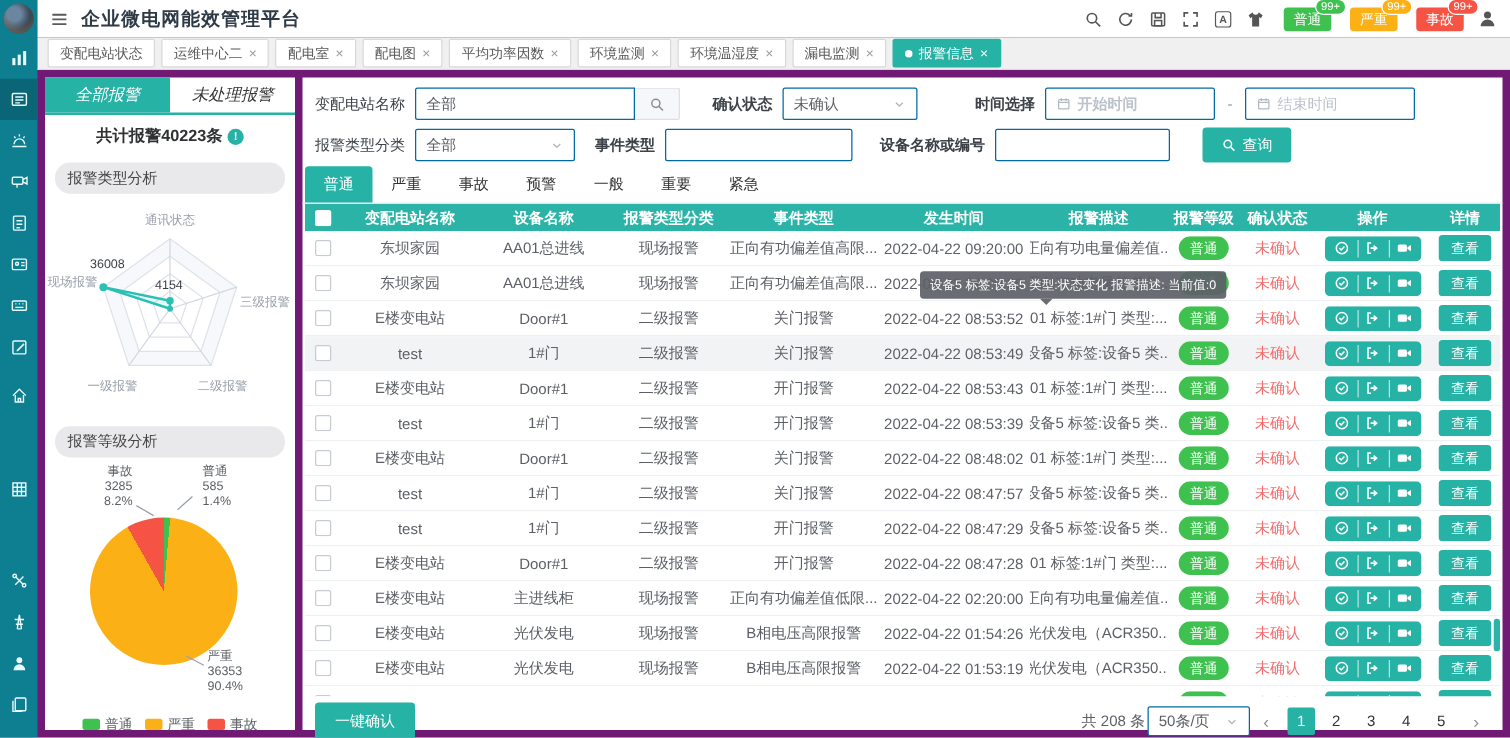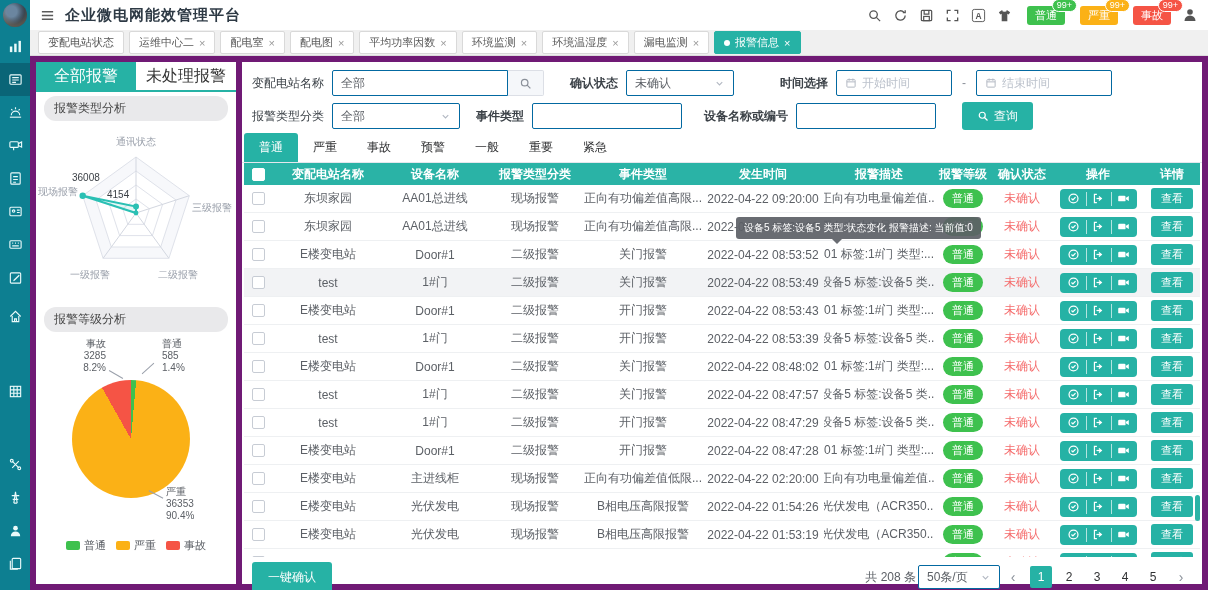--- a/index.html
+++ b/index.html
@@ -30,21 +30,21 @@
   .wtab { background:#fff; border:1px solid #d9d9d9; border-radius:2px; font-size:11px; color:#595959; padding:3px 9px; display:flex; align-items:center; gap:5px; cursor:pointer; white-space:nowrap; }
   .wtab .x { color:#999; font-size:11px; }
   .wtab.active { background:#26b2a5; border-color:#26b2a5; color:#fff; }
   .wtab.active .x { color:#fff; }
   .wtab .dot { width:6px; height:6px; border-radius:50%; background:#fff; display:inline-block; }
 
   
   .card { position:absolute; background:#fff; }
   .lcard { left:36px; top:62px; width:200px; height:522px; }
   .lp-tabs { display:flex; height:30px; border-bottom:2px solid #26b2a5; }
-  .lp-tab { flex:1; display:flex; align-items:center; justify-content:center; font-size:16px; color:#333; cursor:pointer; }
+  .lp-tab { flex:1; display:flex; align-items:center; justify-content:center; font-size:13px; color:#333; cursor:pointer;font-style:italic; }
   .lp-tab.active { background:#26b2a5; color:#fff; }
   .lp-total { height:34px; display:flex; align-items:center; justify-content:center; gap:4px; font-size:13px; font-weight:bold; color:#303133; }
   .info-dot { width:13px; height:13px; border-radius:50%; background:#26b2a5; color:#fff; font-size:9px; display:flex; align-items:center; justify-content:center; font-style:normal; }
   .lp-pill { margin:4px 8px; background:#e9e9eb; border-radius:12px; padding:4px 10px; font-size:12px; color:#454545; }
   .radar-box { position:relative; height:178px; }
   .radar-label { position:absolute; font-size:10px; color:#9aa0ab; white-space:nowrap; }
   .radar-val { position:absolute; font-size:10px; color:#3a3f45; white-space:nowrap; }
   .pie-box { position:relative; height:198px; margin-top:2px; }
   .pie { position:absolute; left:36px; top:44px; width:118px; height:118px; border-radius:50%;
          background:conic-gradient(#3ec14e 0deg 5deg, #fbb116 5deg 330.5deg, #f55445 330.5deg 360deg); }
@@ -328,20 +328,24 @@
         <span>报警信息</span>
         <span class="x">×</span>
       </div>
     </div>
 
   <div class="card lcard">
     <div class="lp-tabs">
       <div class="lp-tab active">全部报警</div>
       <div class="lp-tab">未处理报警</div>
     </div>
+    <div class="lp-total">
+      <span>共计报警40223条</span>
+      <span class="info-dot">!</span>
+    </div>
     <div class="lp-pill">报警类型分析</div>
 
     <div class="radar-box">
       <svg width="200" height="178" viewBox="0 0 200 178">
         <g stroke="#dfe2ea" fill="none">
           <polygon points="100,32 46.7,70.7 67.1,133.3 132.9,133.3 153.3,70.7" fill="#f7f8fb"></polygon>
           <polygon points="100,46 60,75 75.3,122 124.7,122 140,75" fill="#ffffff"></polygon>
           <polygon points="100,60 73.4,79.4 83.6,110.6 116.4,110.6 126.6,79.4"></polygon>
           <polygon points="100,74 86.7,83.7 91.8,99.3 108.2,99.3 113.3,83.7"></polygon>
           <path d="M100 88L100 32M100 88L46.7 70.7M100 88L67.1 133.3M100 88L132.9 133.3M100 88L153.3 70.7" stroke="#d3d7e0"></path>
@@ -350,21 +354,21 @@
         <circle cx="46.7" cy="70.7" r="3.2" fill="#2bc0b4"></circle>
         <circle cx="100" cy="81.6" r="3" fill="#2bc0b4"></circle>
         <circle cx="100" cy="88" r="2.4" fill="#2bc0b4"></circle>
       </svg>
       <span class="radar-label" style="left:0;right:0;top:10px;text-align:center;">通讯状态</span>
       <span class="radar-label" style="left:156px;top:76px;">三级报警</span>
       <span class="radar-label" style="left:122px;top:143px;">二级报警</span>
       <span class="radar-label" style="left:34px;top:143px;">一级报警</span>
       <span class="radar-label" style="left:2px;top:60px;">现场报警</span>
       <span class="radar-val" style="left:36px;top:47px;">36008</span>
-      <span class="radar-val" style="left:71px;top:64px;">4154</span>
+      <span class="radar-val" style="left:88px;top:64px;">4154</span>
     </div>
 
     <div class="lp-pill">报警等级分析</div>
 
     <div class="pie-box">
       <div class="pie"></div>
       <div class="pie-lab" style="left:14px;top:2px;width:56px;text-align:right;">
         <div>事故</div>
           <div>3285</div>
           <div>8.2%</div>
@@ -418,21 +422,21 @@
         <span class="flabel" style="margin-left:18px;font-weight:bold;">确认状态</span>
         <div class="finput fselect" style="width:108px;">
           <span>未确认</span>
           <span class="chev">
               <svg width="11" height="11" viewBox="0 0 16 16" fill="none" stroke="currentColor" stroke-width="1.6">
                 <path d="M4 6l4 4 4-4"></path>
               </svg>
             </span>
         </div>
         <span class="flabel" style="margin-left:14px;font-weight:bold;padding-left:24px;">时间选择</span>
-        <div class="finput" style="width:116px;">
+        <div class="finput" style="width:136px;font-weight:bold;">
           <span class="cal">
               <svg width="12" height="12" viewBox="0 0 16 16" fill="none" stroke="currentColor" stroke-width="1.3">
                 <rect x="2.5" y="3.5" width="11" height="10" rx="1"></rect>
                 <path d="M2.5 6.5h11M5.5 2v3M10.5 2v3"></path>
               </svg>
             </span>
           <span class="ph">开始时间</span>
         </div>
         <span class="dash">-</span>
         <div class="finput" style="width:136px;">

